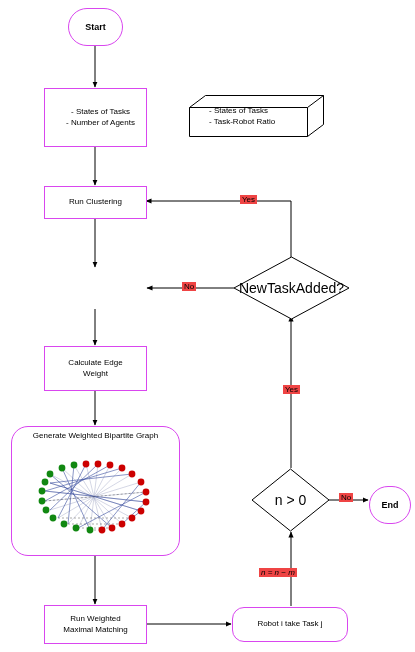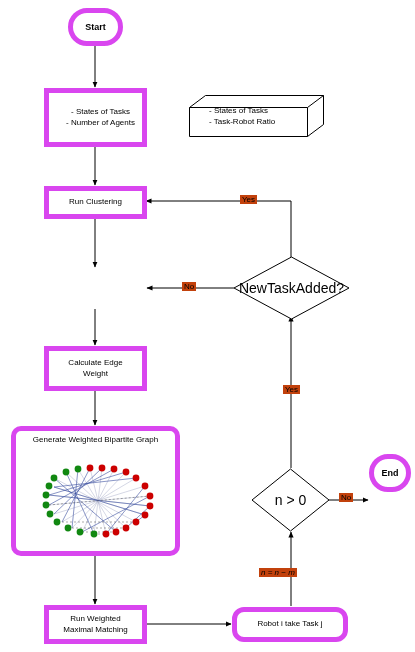--- a/index.html
+++ b/index.html
@@ -12,48 +12,48 @@
     width: 415px;
     height: 652px;
     background: #ffffff;
     font-family: "Liberation Sans", sans-serif;
     overflow: hidden;
   }
   .node {
     position: absolute;
     box-sizing: border-box;
     background: #ffffff;
-    border: 5px solid #d946ef;
+    border: 1px solid #d946ef;
     display: flex;
     align-items: center;
     justify-content: center;
     text-align: center;
     font-size: 8px;
     color: #000000;
     line-height: 1.35;
     z-index: 3;
   }
   .node.left-align {
     justify-content: flex-start;
     text-align: left;
     padding-left: 10px;
   }
   .terminator {
     border-radius: 999px;
     font-weight: bold;
     font-size: 9px;
   }
   .rounded {
-    border-radius: 10px;
+    border-radius: 17px;
   }
   .label {
     position: absolute;
     font-size: 8px;
     color: #000000;
-    background: #c2410c;
+    background: #ef4444;
     padding: 0 2px;
     z-index: 4;
     white-space: nowrap;
   }
   svg.edges {
     position: absolute;
     left: 0;
     top: 0;
     width: 415px;
     height: 652px;
@@ -260,21 +260,21 @@
     <div class="dlabel">n &gt; 0</div>
   </div>
 
   <div class="diamond-wrap" style="left:233px; top:256px; width:117px; height:64px;">
     <svg width="117" height="64" viewBox="0 0 117 64">
       <polygon points="58.5,1 116,32 58.5,63 1,32" fill="#ffffff" stroke="#000000" stroke-width="1"></polygon>
     </svg>
     <div class="dlabel">NewTaskAdded?</div>
   </div>
 
-  <div class="node terminator" style="left:369px; top:454px; width:42px; height:38px;">
+  <div class="node terminator" style="left:369px; top:486px; width:42px; height:38px;">
     <span>End</span>
   </div>
 
   <div class="label" style="left:240px; top:195px;">Yes</div>
   <div class="label" style="left:182px; top:282px;">No</div>
   <div class="label" style="left:283px; top:385px;">Yes</div>
   <div class="label" style="left:339px; top:493px;">No</div>
   <div class="label" style="left:259px; top:568px; font-style:italic;">n = n − m</div>
 
 </div>

